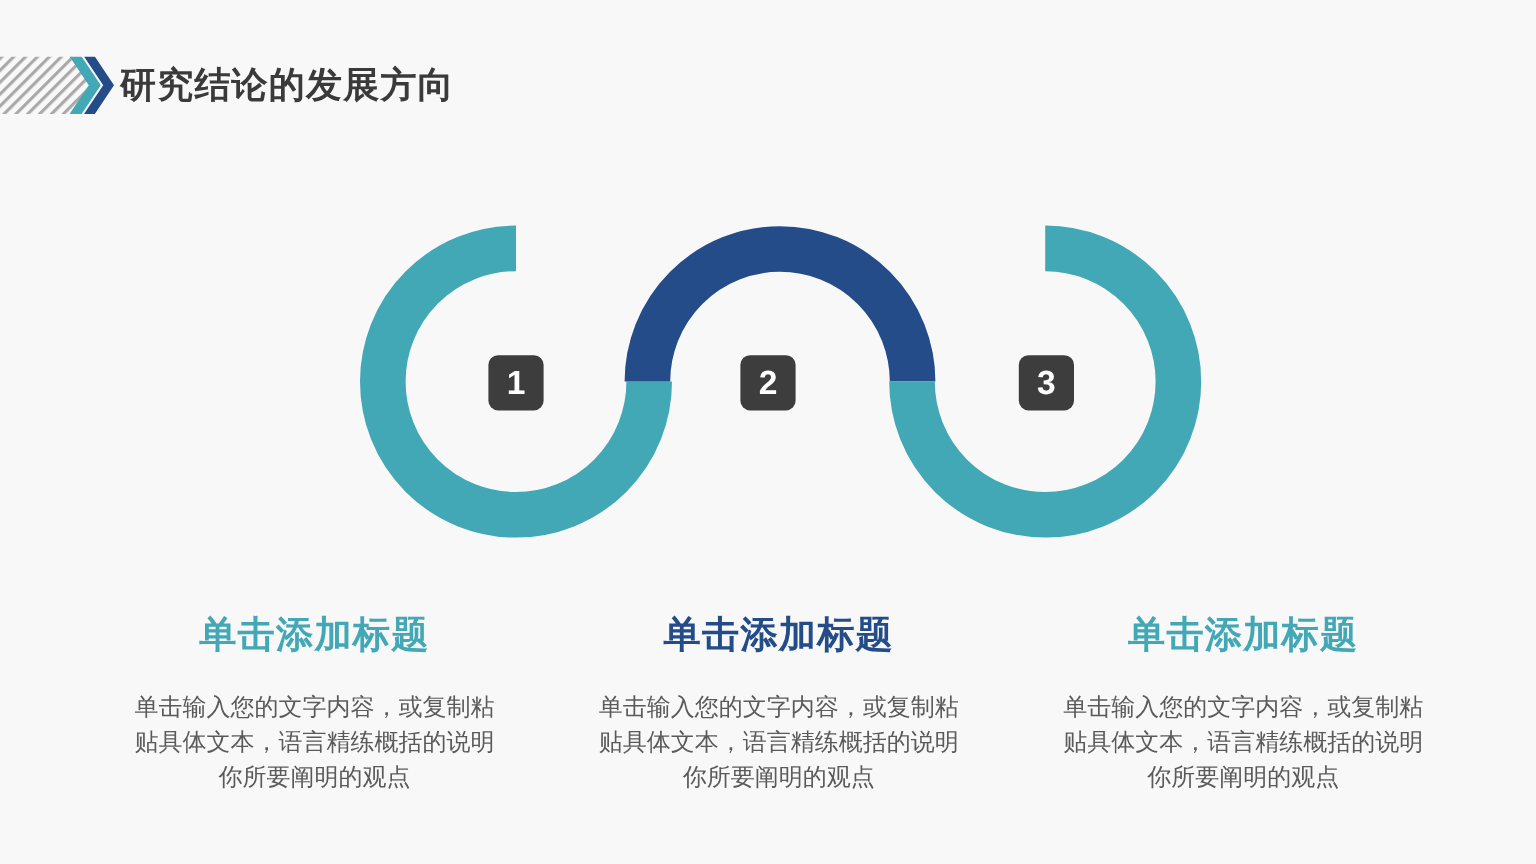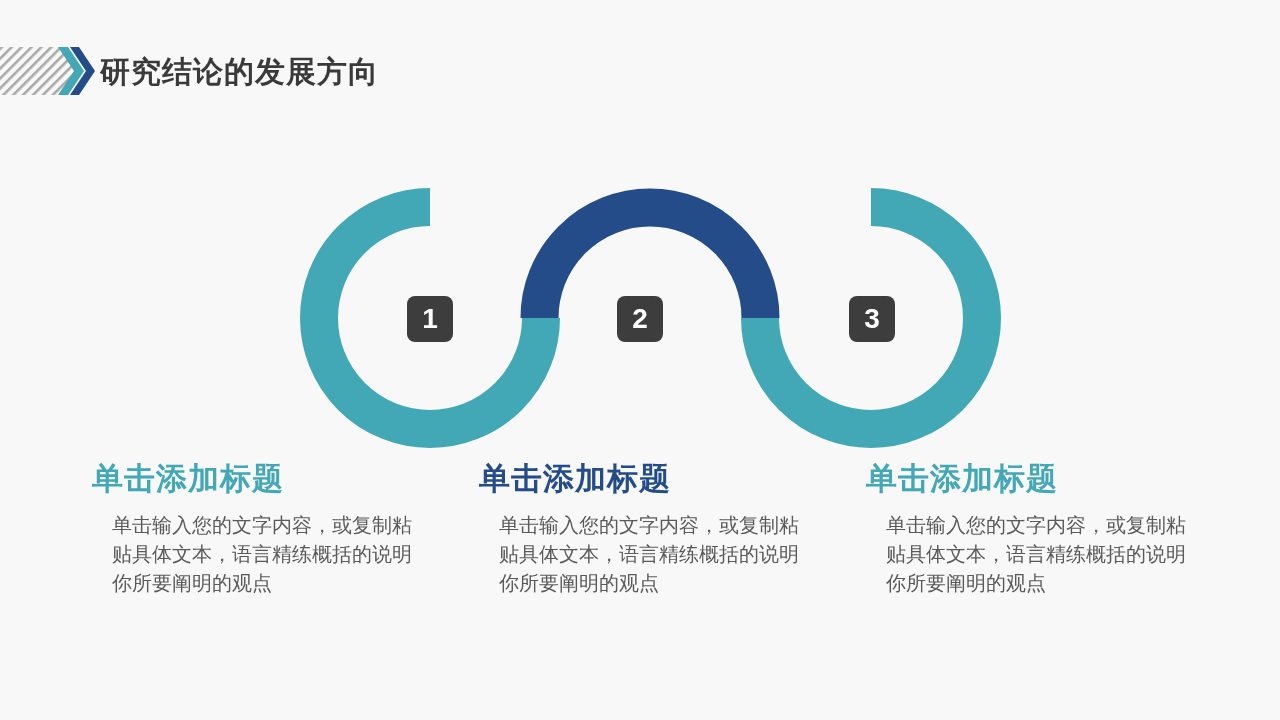--- a/index.html
+++ b/index.html
@@ -15,24 +15,24 @@
     font-size: 30px; font-weight: bold; color: #3a3a3a;
     letter-spacing: 1px; line-height: 56px;
   }
   .diagram { position: absolute; left: 0; top: 0; width: 1280px; height: 720px; }
   .badge {
     position: absolute; width: 46px; height: 46px; border-radius: 8px;
     background: #3d3d3d; color: #ffffff;
     font-size: 28px; font-weight: bold; line-height: 46px; text-align: center;
     font-family: "Liberation Sans", "DejaVu Sans", sans-serif;
   }
-  .col { position: absolute; top: 460px; width: 340px; text-align: left; font-family: Liberation Mono, monospace; }
+  .col { position: absolute; top: 508px; width: 340px; text-align: center; }
   .col-title { font-size: 31px; font-weight: bold; line-height: 42px; letter-spacing: 1px; }
   .col-text {
-    margin-top: 10px; font-size: 20px; line-height: 29px; color: #5a5a5a;
+    margin-top: 25px; font-size: 20px; line-height: 29px; color: #5a5a5a;
     padding: 0 20px;
   }
 </style>
 </head>
 <body>
 
 <svg class="header-deco" viewBox="0 0 96 48" xmlns="http://www.w3.org/2000/svg">
   <defs>
     <pattern id="hatch" width="7" height="7" patternUnits="userSpaceOnUse" patternTransform="rotate(45)">
       <rect width="7" height="7" fill="#f8f8f8"></rect>

